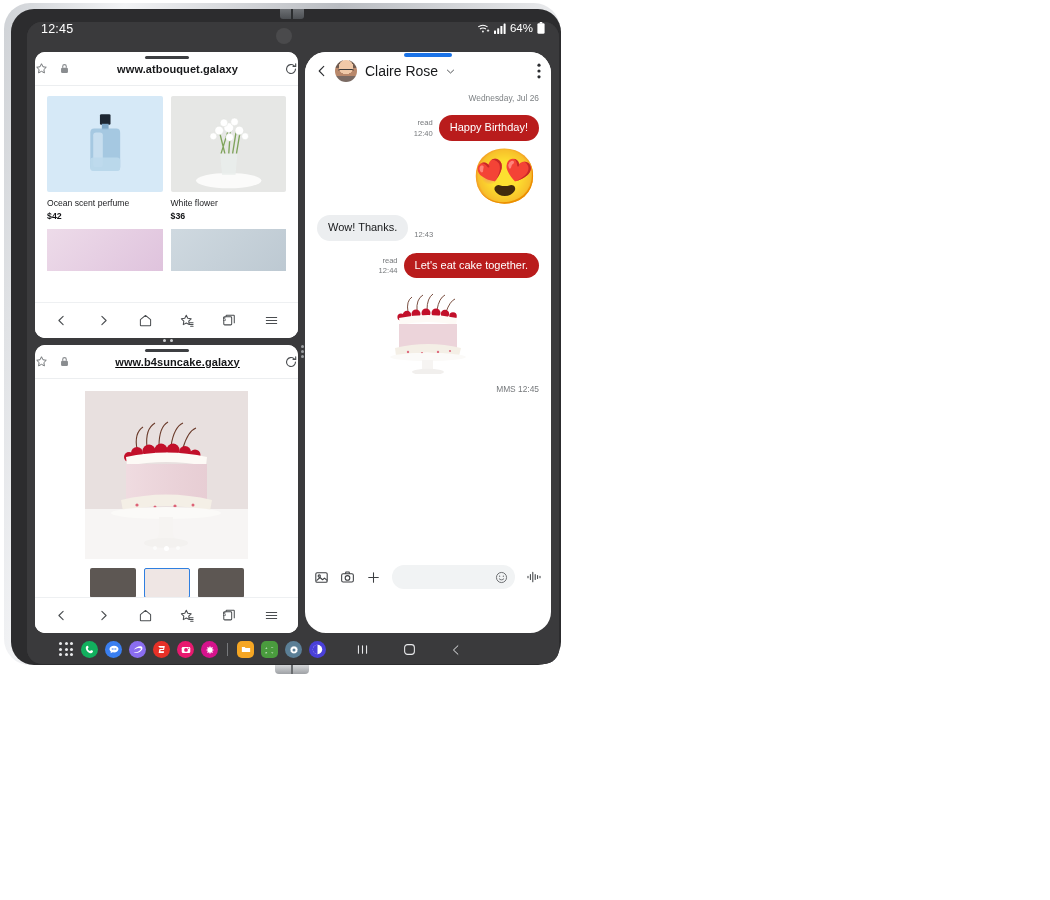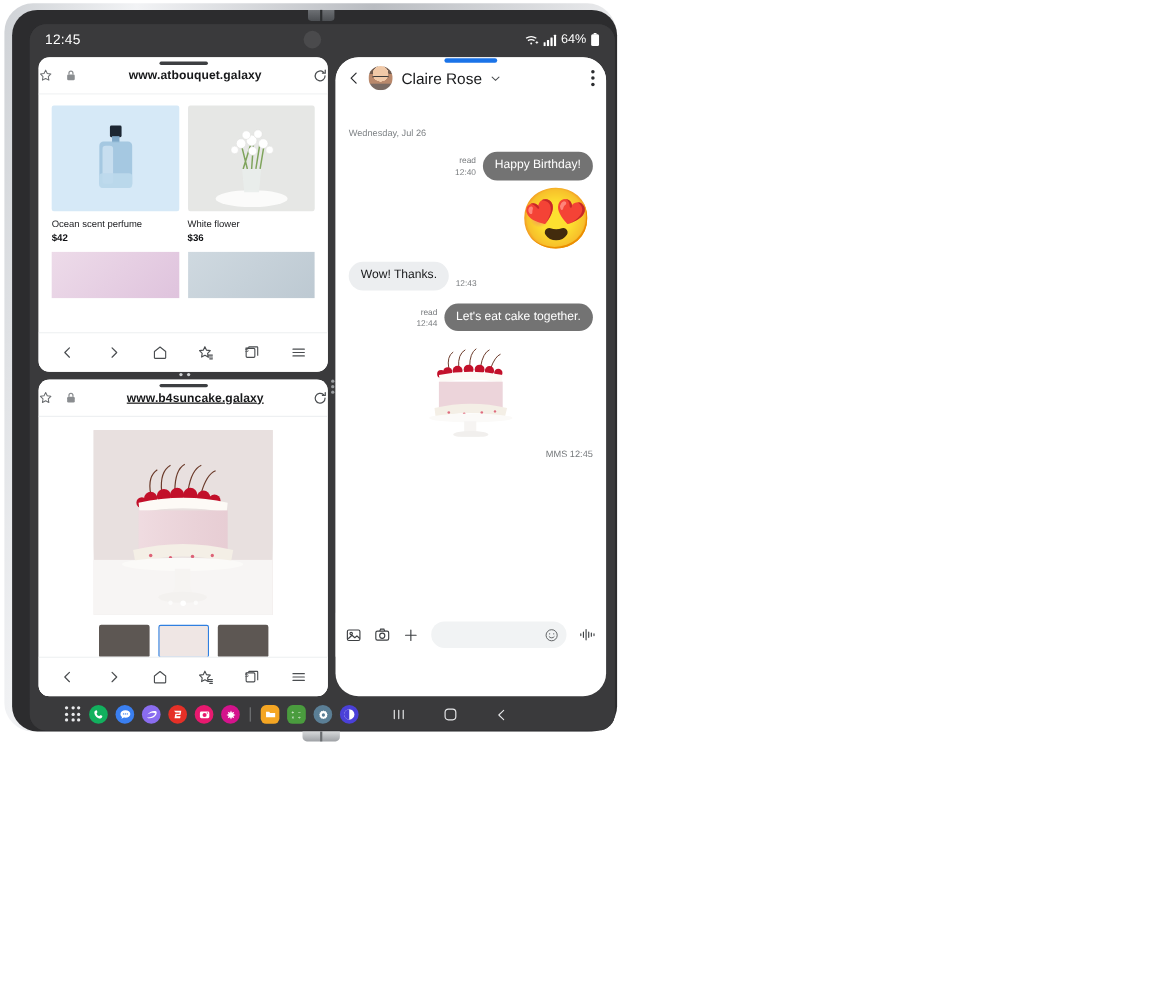--- a/index.html
+++ b/index.html
@@ -47,21 +47,21 @@
     border-radius: 0 0 4px 4px; z-index: 40;
   }
   .hinge-bottom::after {
     content:""; position:absolute; left:16px; top:0; width:2px; height:9px; background:#6a6d70;
   }
 
   
   #status-bar {
     position: absolute; left: 0; top: 0; width: 532px; height: 28px;
     background: #3a3a3c; color: #ffffff;
-    display: flex; align-items: center; justify-content: space-between;
+    display: flex; align-items: flex-start; justify-content: space-between;
     padding: 0 14px 0 14px; z-index: 30;
   }
   #status-time { font-size: 12.5px; letter-spacing: .2px; }
   #status-right { display: flex; align-items: center; gap: 4px; font-size: 11.5px; }
   .punch-hole {
     position: absolute; left: 249px; top: 6px; width: 16px; height: 16px;
     border-radius: 50%; background: #4a4a4c; z-index: 31;
   }
 
   
@@ -152,31 +152,31 @@
   }
   .avatar::after{
     content:""; position:absolute; left:3px; top:9px; width:16px; height:5px;
     border-top:1.5px solid #3b3b3b; border-radius:2px;
   }
   .contact-name { font-size: 14px; color: #17181a; }
   .chev { margin-left: 7px; }
   .kebab { margin-left: auto; }
 
   .thread { position: relative; height: 507px; background: #fff; padding: 0 12px; overflow: hidden; }
-  .day-sep { text-align: left; font-size: 8.4px; color: #7d8184; margin-top: 26px; }
+  .day-sep { text-align: right; font-size: 8.4px; color: #7d8184; margin-top: 3px; }
 
   .row { display: flex; align-items: flex-end; margin-top: 12px; }
   .row.out { justify-content: flex-end; }
   .row.in  { justify-content: flex-start; }
   .meta-out { text-align: right; font-size: 7.6px; color: #76797c; line-height: 1.35; margin-right: 6px; margin-bottom: 2px; }
   .meta-in  { font-size: 7.6px; color: #76797c; margin-left: 6px; margin-bottom: 2px; }
   .bubble {
     border-radius: 16px; padding: 6px 11px; font-size: 11px; line-height: 1.25; max-width: 170px;
   }
-  .bubble.out { background: #737373; color: #ffffff; }
+  .bubble.out { background: #b91c1c; color: #ffffff; }
   .bubble.in  { background: #eceef0; color: #17181a; }
   .emoji-row { display: flex; justify-content: flex-end; margin-top: 8px; }
   .big-emoji { font-size: 54px; line-height: 1; }
   .mms-img { display: flex; justify-content: center; margin-top: 10px; }
   .mms-cake { width: 96px; height: 86px; position: relative; }
   .mms-label { text-align: right; font-size: 8.4px; color: #76797c; margin-top: 10px; }
 
   .composer {
     position: absolute; bottom: 0; left: 0; right: 0; height: 40px; background: #fff;
     display: flex; align-items: center; padding: 0 9px; gap: 11px;

